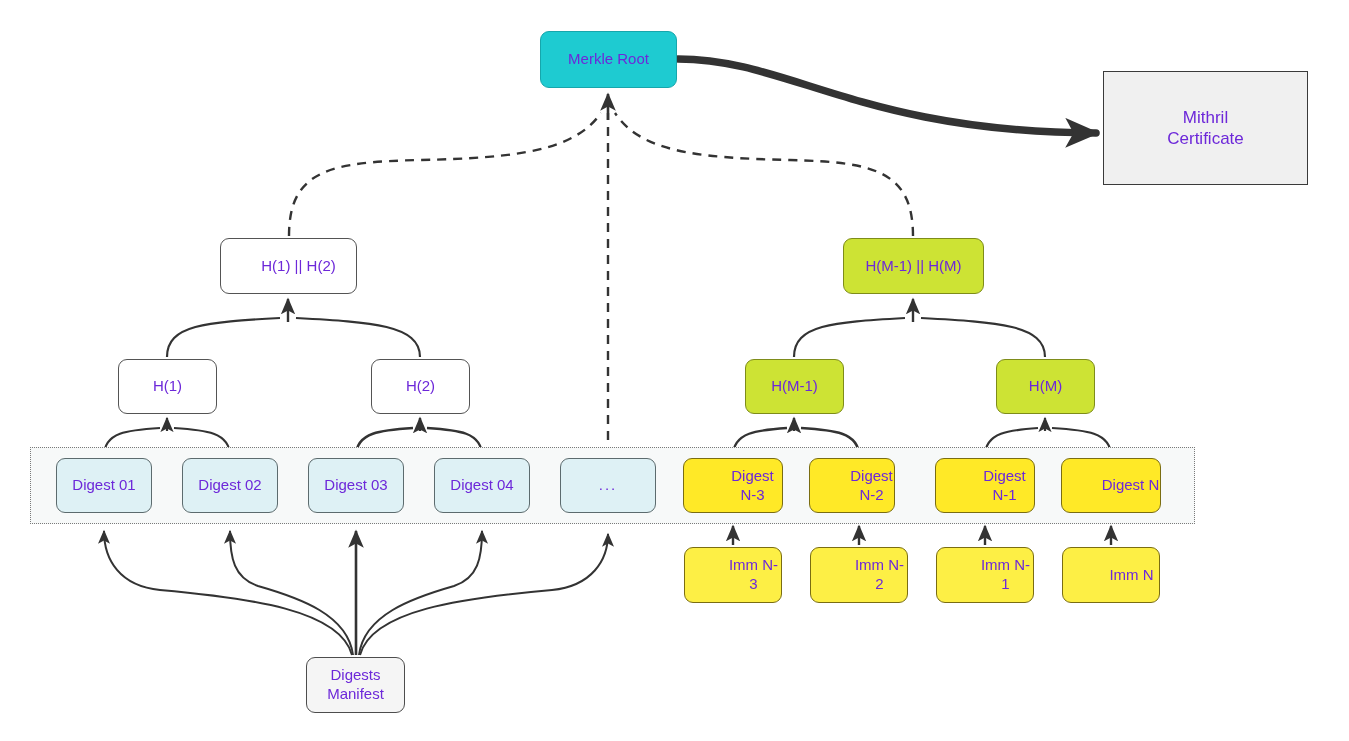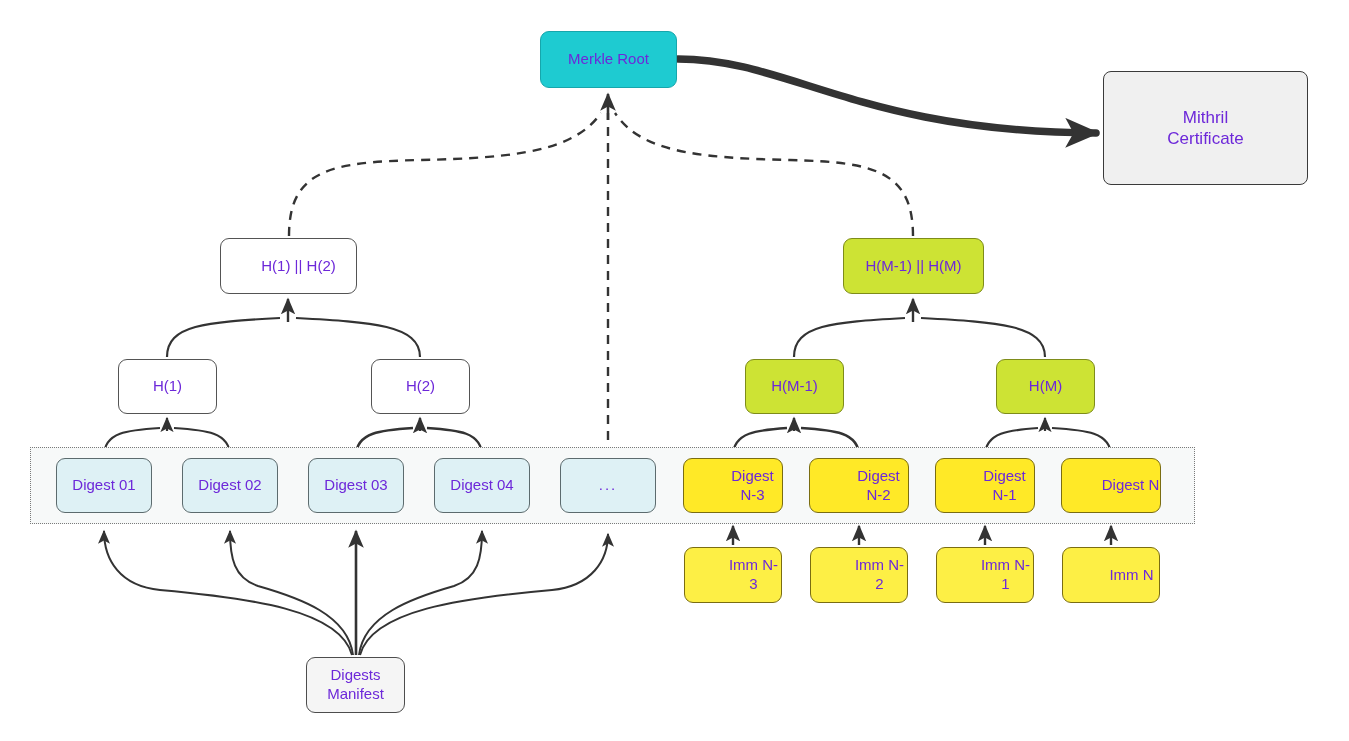--- a/index.html
+++ b/index.html
@@ -35,21 +35,21 @@
     text-align: center;
     color: #6d28d9;
     font-size: 15px;
     line-height: 1.25;
     border: 1.4px solid #4d4d4d;
     border-radius: 9px;
     background: #ffffff;
     white-space: pre-line;
     z-index: 3;
   }
-  .node.rect { border-radius: 8px; }
+  .node.rect { border-radius: 0; }
   .band {
     position: absolute;
     box-sizing: border-box;
     border: 1.6px dotted #7a7a7a;
     background: #f7f9f9;
     z-index: 1;
   }
   .n-merkle-root { background: #1ECBD1; border-color: #16a6ac; }
   .n-cert        { background: #f0f0f0; border-color: #3a3a3a; }
   .n-hash-white  { background: #ffffff; border-color: #545454; }
@@ -134,21 +134,21 @@
   <div class="node n-hash-green" style="left:745px; top:359px; width:99px; height:55px;">H(M-1)</div>
   <div class="node n-hash-green" style="left:996px; top:359px; width:99px; height:55px;">H(M)</div>
 
   <div class="node n-digest-blue" style="left:56px; top:458px; width:96px; height:55px;">Digest 01</div>
   <div class="node n-digest-blue" style="left:182px; top:458px; width:96px; height:55px;">Digest 02</div>
   <div class="node n-digest-blue" style="left:308px; top:458px; width:96px; height:55px;">Digest 03</div>
   <div class="node n-digest-blue" style="left:434px; top:458px; width:96px; height:55px;">Digest 04</div>
   <div class="node n-ellipsis" style="left:560px; top:458px; width:96px; height:55px;">...</div>
 
   <div class="node n-digest-yel" style="left:683px; top:458px; width:100px; height:55px;">Digest N-3</div>
-  <div class="node n-digest-yel" style="left:809px; top:458px; width:100px; height:55px;">Digest N-2</div>
+  <div class="node n-digest-yel" style="left:809px; top:458px; width:86px; height:55px;">Digest N-2</div>
   <div class="node n-digest-yel" style="left:935px; top:458px; width:100px; height:55px;">Digest N-1</div>
   <div class="node n-digest-yel" style="left:1061px; top:458px; width:100px; height:55px;">Digest N</div>
 
   <div class="node n-imm" style="left:684px; top:547px; width:98px; height:56px;">Imm N-3</div>
   <div class="node n-imm" style="left:810px; top:547px; width:98px; height:56px;">Imm N-2</div>
   <div class="node n-imm" style="left:936px; top:547px; width:98px; height:56px;">Imm N-1</div>
   <div class="node n-imm" style="left:1062px; top:547px; width:98px; height:56px;">Imm N</div>
 
   <div class="node n-manifest" style="left:306px; top:657px; width:99px; height:56px;">Digests
 Manifest</div>

